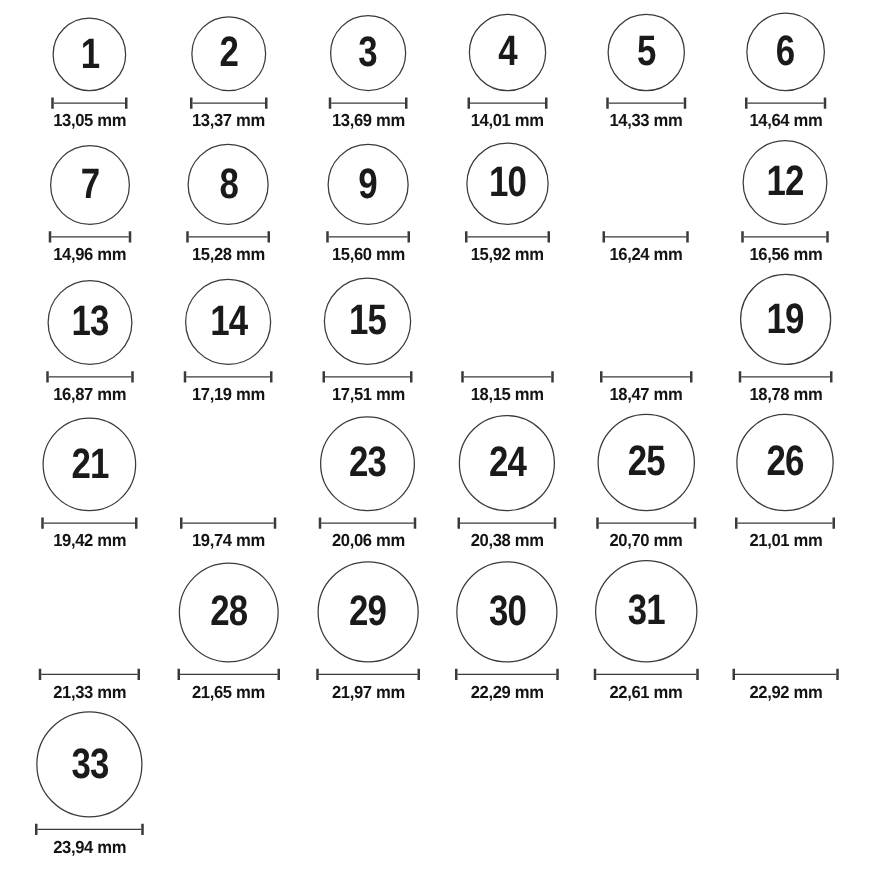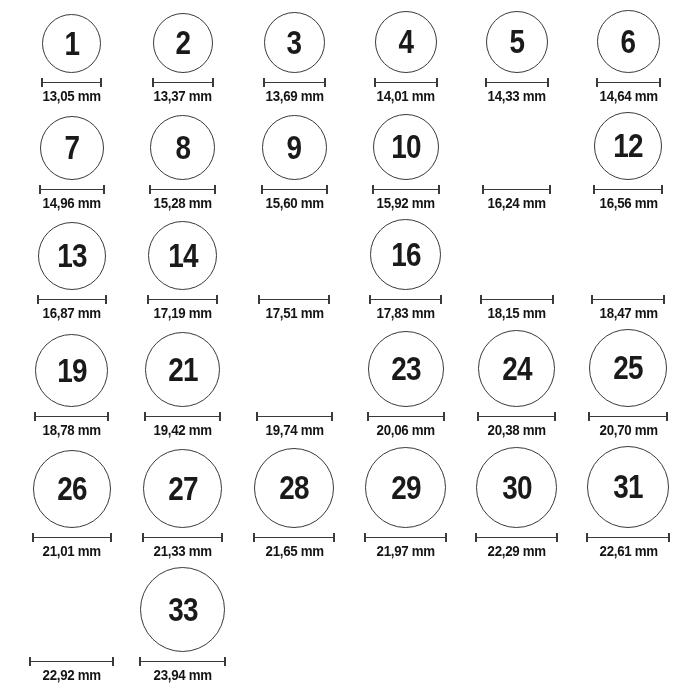--- a/index.html
+++ b/index.html
@@ -164,31 +164,27 @@
       <span class="mm">16,87 mm</span>
     </div>
     <div class="cell">
       <div class="circle" style="width:69px;height:69px">
         <span class="num">14</span>
       </div>
       <div class="dim" style="width:71px"></div>
       <span class="mm">17,19 mm</span>
     </div>
     <div class="cell">
+      <div class="circle" style="width:70px;height:70px">
+        <span class="num">15</span>
+      </div>
       <div class="dim" style="width:72px"></div>
       <span class="mm">17,51 mm</span>
     </div>
     <div class="cell">
-      <div class="circle" style="width:71px;height:71px">
-        <span class="num">16</span>
-      </div>
-      <div class="dim" style="width:73px"></div>
-      <span class="mm">17,83 mm</span>
-    </div>
-    <div class="cell">
       <div class="dim" style="width:74px"></div>
       <span class="mm">18,15 mm</span>
     </div>
     <div class="cell">
       <div class="dim" style="width:74px"></div>
       <span class="mm">18,47 mm</span>
     </div>
     <div class="cell">
       <div class="circle" style="width:73px;height:73px">
         <span class="num">19</span>
@@ -229,23 +225,20 @@
       <span class="mm">20,70 mm</span>
     </div>
     <div class="cell">
       <div class="circle" style="width:78px;height:78px">
         <span class="num">26</span>
       </div>
       <div class="dim" style="width:80px"></div>
       <span class="mm">21,01 mm</span>
     </div>
     <div class="cell">
-      <div class="circle" style="width:79px;height:79px">
-        <span class="num">27</span>
-      </div>
       <div class="dim" style="width:81px"></div>
       <span class="mm">21,33 mm</span>
     </div>
     <div class="cell">
       <div class="circle" style="width:80px;height:80px">
         <span class="num">28</span>
       </div>
       <div class="dim" style="width:82px"></div>
       <span class="mm">21,65 mm</span>
     </div>

